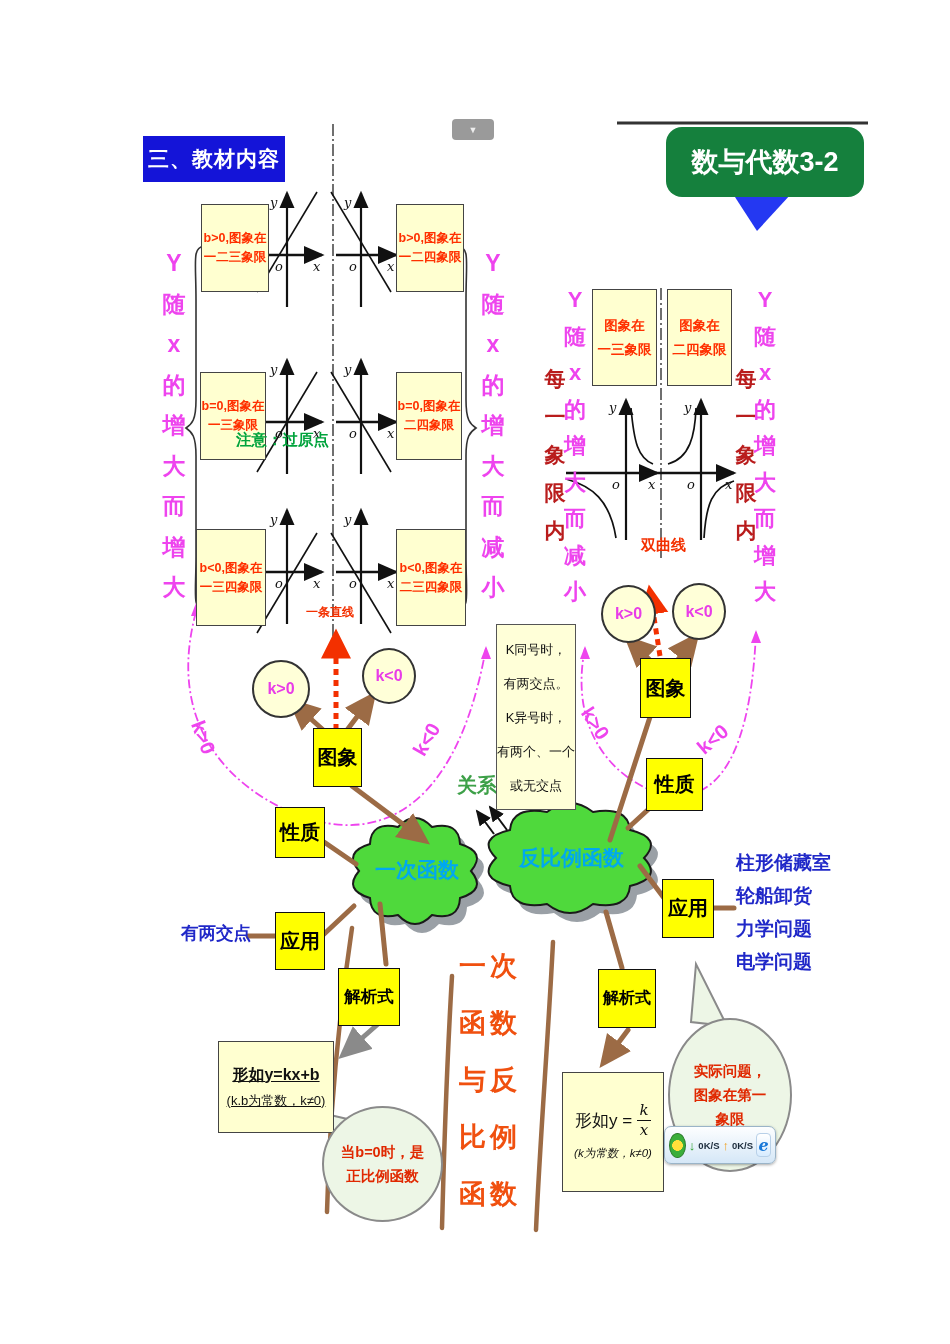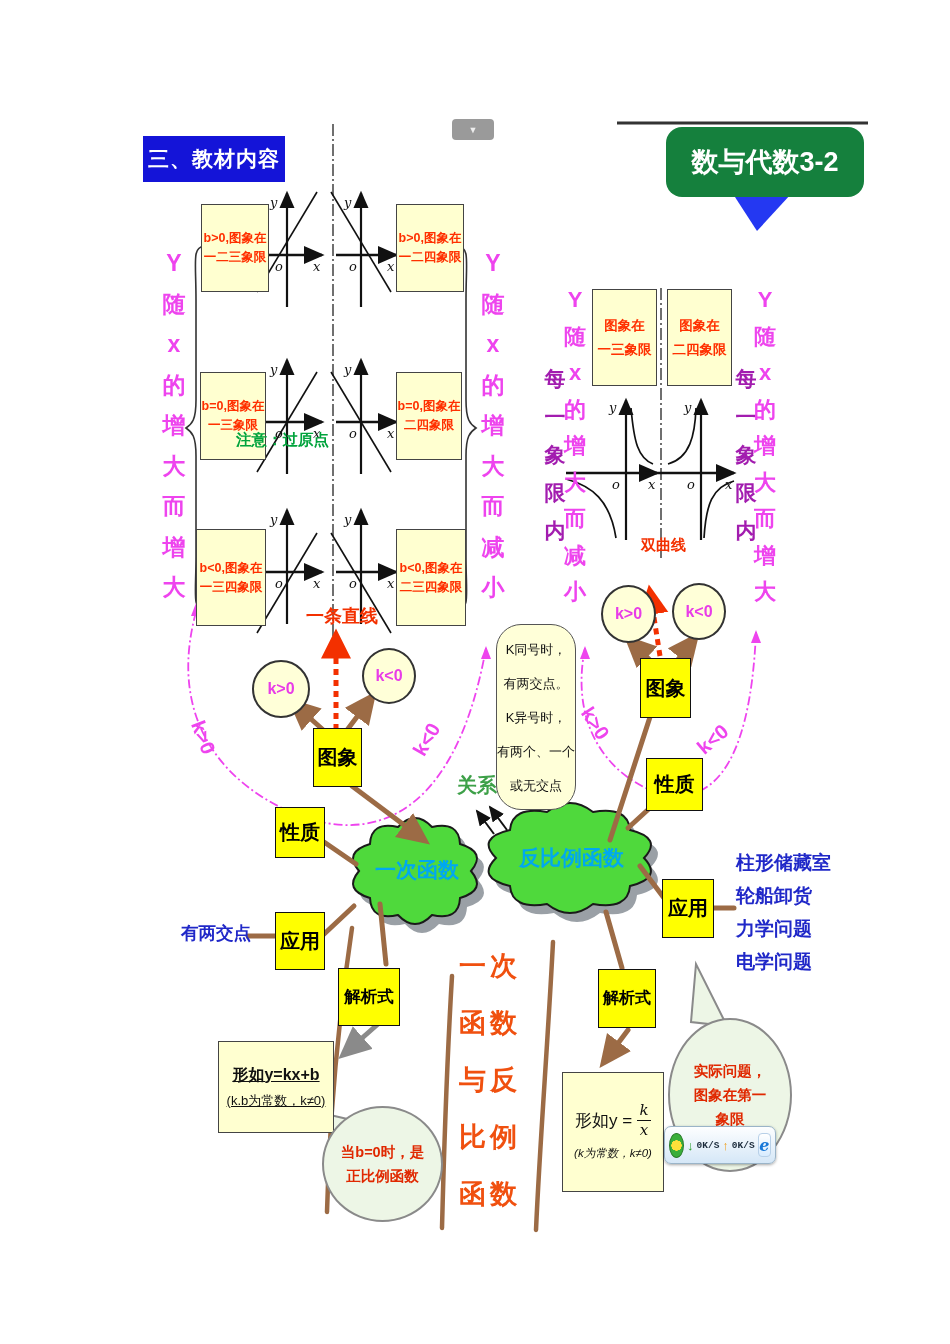--- a/index.html
+++ b/index.html
@@ -8,30 +8,30 @@
   .abs{position:absolute;}
   svg text.al{font-style:italic;font-family:"DejaVu Serif",serif;font-size:13px;fill:#111;}
   .title{background:#1414D8;color:#fff;font-weight:bold;font-size:21px;display:flex;
          align-items:center;justify-content:center;letter-spacing:1px;}
   .graytab{background:#9A9A9A;border-radius:4px;color:#EEE;font-size:9px;display:flex;
          align-items:center;justify-content:center;}
   .badge{background:#15803d;color:#fff;font-weight:bold;font-size:27px;border-radius:16px;
          display:flex;align-items:center;justify-content:center;}
   .vtext{word-break:break-all;white-space:normal;text-align:center;font-weight:bold;}
   .mag{color:#EE44EE;}
-  .blk{color:#a21caf;}
+  .blk{color:#b91c1c;}
   .cbox{background:#FFFFD0;border:1.5px solid #444;display:flex;flex-direction:column;
         align-items:center;justify-content:center;text-align:center;}
   .cbox .rl{color:#FF3000;font-weight:bold;font-size:12.5px;line-height:19px;}
   .circle{background:#FFFFD8;border:2px solid #333;border-radius:50%;display:flex;
         align-items:center;justify-content:center;color:#E83CE8;font-weight:bold;font-size:16px;}
   .ybox{background:#FFFF00;border:1.6px solid #111;display:flex;align-items:center;
         justify-content:center;color:#000;font-weight:bold;font-size:20px;}
   .greent{color:#00A33C;font-weight:bold;font-size:15.5px;}
-  .redt{color:#F33000;font-weight:bold;font-size:18px;}
+  .redt{color:#F33000;font-weight:bold;font-size:12px;}
   .bluet{color:#2028C8;font-weight:bold;font-size:17.5px;}
   .notebox{background:#FFFFD8;border:1px solid #555;text-align:center;color:#111;
         font-size:13px;line-height:34px;padding-top:8px;box-sizing:border-box;}
   .cloudtxt{color:#00A8F0;font-weight:bold;font-size:21px;text-align:center;}
   .bubble{background:#EDF6E6;border:2px solid #8A8A8A;border-radius:50%;display:flex;
         flex-direction:column;align-items:center;justify-content:center;
         color:#E02800;font-weight:bold;font-size:14.5px;line-height:24px;text-align:center;}
   .trunk{color:#F0500F;font-weight:bold;font-size:27px;line-height:57px;letter-spacing:4px;
         word-break:break-all;text-align:center;}
   .ck{color:#EE44EE;font-weight:bold;font-size:20px;}
@@ -40,21 +40,21 @@
         align-items:center;justify-content:center;color:#111;text-align:center;}
   .frac{display:inline-flex;flex-direction:column;align-items:center;
         font-style:italic;font-family:"DejaVu Serif",serif;font-size:15px;line-height:15px;}
   .frac .bar{width:14px;border-top:1.6px solid #111;margin:2px 0;}
   .toolbar{background:linear-gradient(#FDFEFF,#D5E7F7);border:1px solid #9AB4C8;border-radius:7px;
         box-shadow:0 1px 3px rgba(0,0,0,.35);display:flex;align-items:center;gap:3px;
         padding:0 4px;box-sizing:border-box;}
   .spdicon{width:23px;height:23px;border-radius:50%;
         background:radial-gradient(circle at 50% 50%, #FFE03A 0 38%, #3AAE3A 40% 100%);
         border:1px solid #287A28;}
-  .speedtxt{font-size:9.5px;color:#1A2A3A;font-weight:bold;font-family:Liberation Mono, monospace;}
+  .speedtxt{font-size:9.5px;color:#1A2A3A;font-weight:bold;}
   .arrdown{color:#2AA02A;font-weight:bold;font-size:13px;}
   .arrup{color:#F0A020;font-weight:bold;font-size:13px;}
   .ieicon{width:20px;height:22px;background:linear-gradient(#fff,#D8ECFF);border:1px solid #B8D0E8;
         border-radius:4px;color:#1878D8;font-weight:bold;font-style:italic;font-size:16px;
         font-family:"DejaVu Serif",serif;display:flex;align-items:center;justify-content:center;}
 </style>
 </head>
 <body>
 
 <div id="stage">
@@ -275,21 +275,21 @@
 <div class="abs ybox" style="left:646px;top:758px;width:55px;height:51px;">性质</div>
 <div class="abs ybox" style="left:662px;top:879px;width:50px;height:57px;">应用</div>
 <div class="abs ybox" style="left:598px;top:969px;width:56px;height:57px;font-size:16px;">解析式</div>
 
 <div class="abs ck" style="left:186px;top:726px;transform:rotate(69deg);">k&gt;0</div>
 <div class="abs ck" style="left:410px;top:728px;transform:rotate(-60deg);">k&lt;0</div>
 <div class="abs ck" style="left:578px;top:712px;transform:rotate(57deg);">k&gt;0</div>
 <div class="abs ck" style="left:696px;top:728px;transform:rotate(-40deg);">k&lt;0</div>
 
 <div class="abs" style="left:457px;top:772px;color:#3DA048;font-weight:bold;font-size:20px;">关系</div>
-<div class="abs notebox" style="left:496px;top:624px;width:80px;height:186px;border-radius:25px;">
+<div class="abs notebox" style="left:496px;top:624px;width:80px;height:186px;">
   <div>K同号时，</div>
   <div>有两交点。</div>
   <div>K异号时，</div>
   <div>有两个、一个</div>
   <div>或无交点</div>
 </div>
 
 <div class="abs cloudtxt" style="left:372px;top:856px;width:90px;">一次函数</div>
 <div class="abs cloudtxt" style="left:514px;top:844px;width:115px;">反比例函数</div>
 

